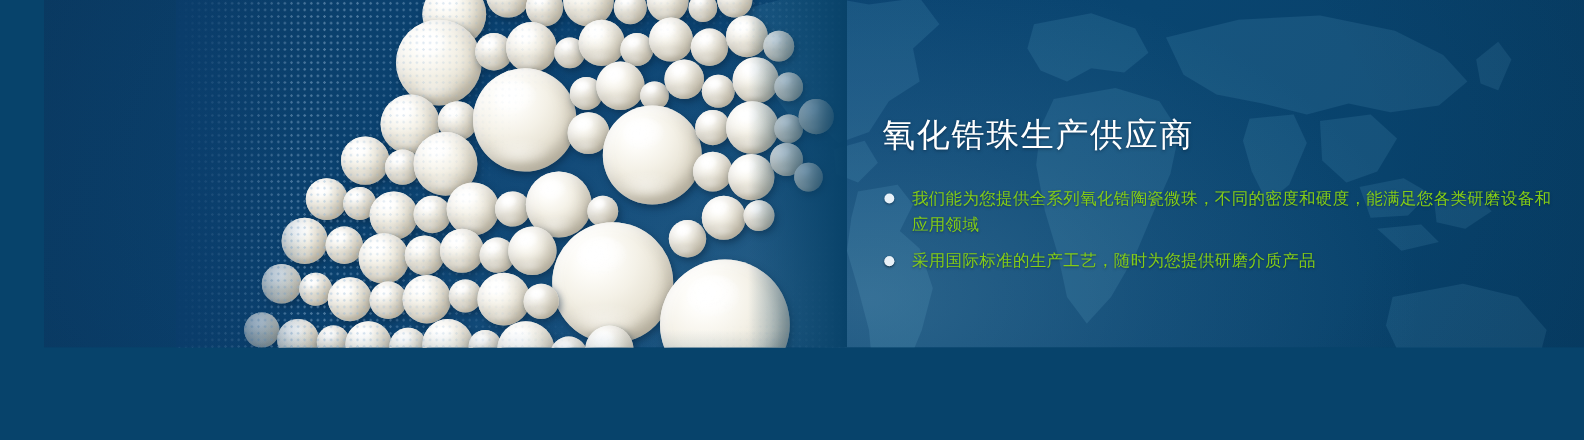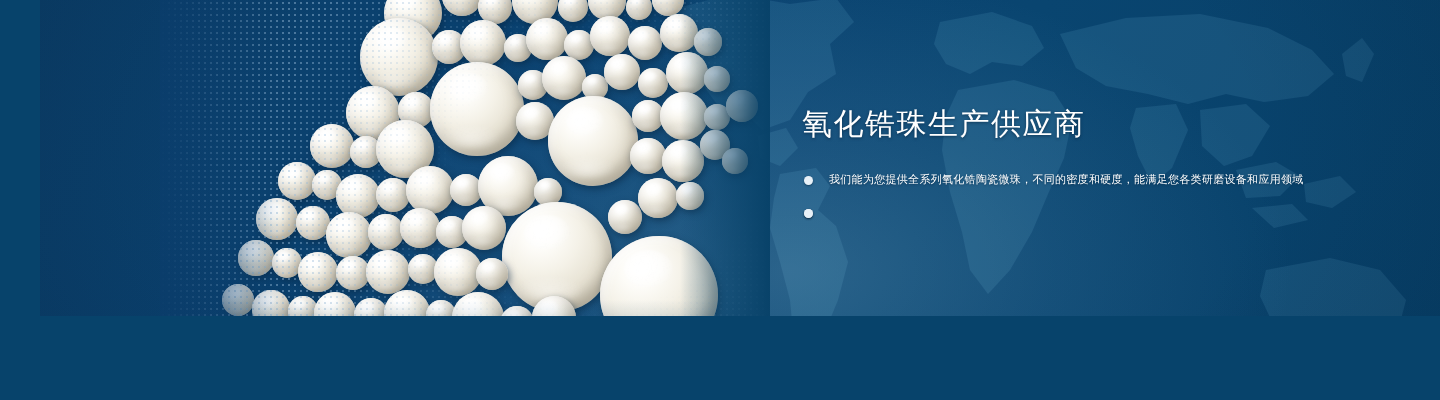--- a/index.html
+++ b/index.html
@@ -115,23 +115,23 @@
   }
 
   .bullets {
     margin-top: 24px;
     list-style: none;
   }
   .bullet {
     position: relative;
     padding-left: 27px;
     margin-bottom: 9px;
-    font-size: 11px;
+    font-size: 15px;
     line-height: 24px;
-    color: #ffffff;
+    color: #84cc16;
     letter-spacing: 0.3px;
     text-shadow: 0 1px 2px rgba(2,24,45,0.50);
   }
   .bullet:last-child { margin-bottom: 0; }
   .dot {
     position: absolute;
     left: 2px; top: 8px;
     width: 9px; height: 9px;
     border-radius: 50%;
     background: #e8f1f8;
@@ -294,17 +294,18 @@
     <ul class="bullets">
       <li class="bullet">
         <span class="dot"></span>
         <span>我们能为您提供全系列氧化锆陶瓷微珠，不同的密度和硬度，能满足您各类研磨设备和应用领域</span>
       </li>
       <li class="bullet">
         <span class="dot"></span>
       </li>
       <li class="bullet">
         <span class="dot"></span>
+        <span>采用国际标准的生产工艺，随时为您提供研磨介质产品</span>
       </li>
     </ul>
   </div>
 
 </div>
 
 </body></html>

